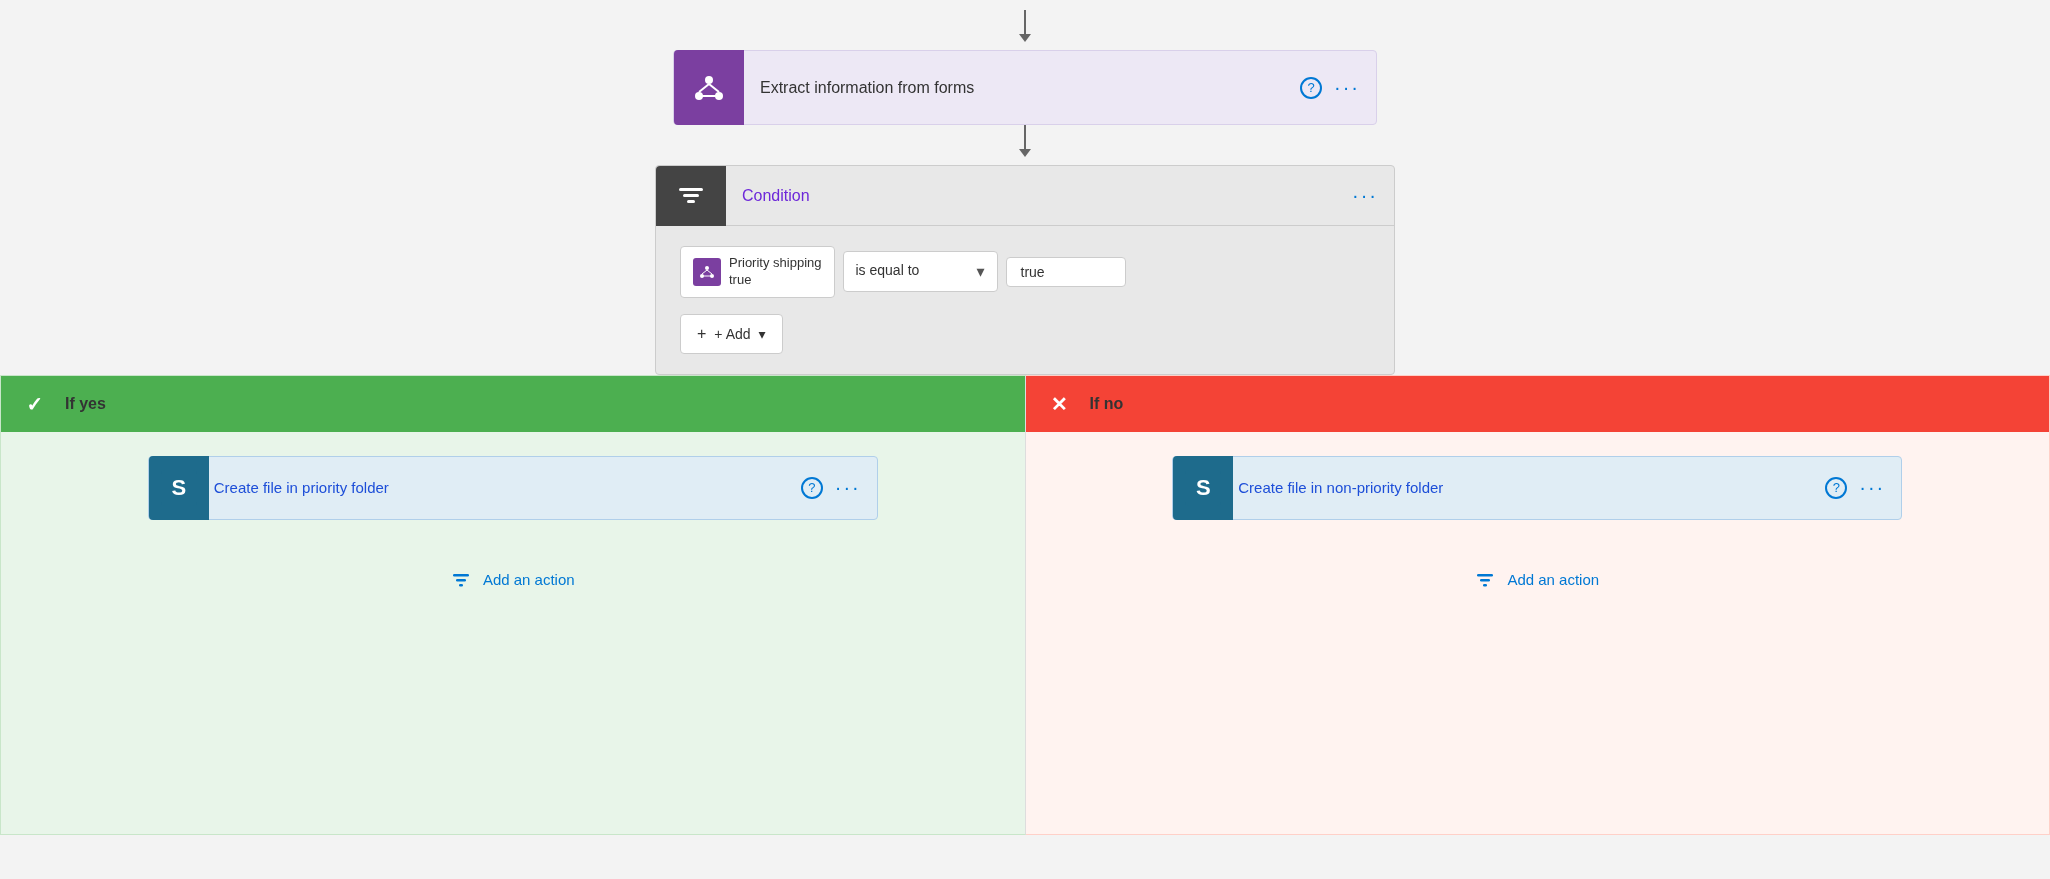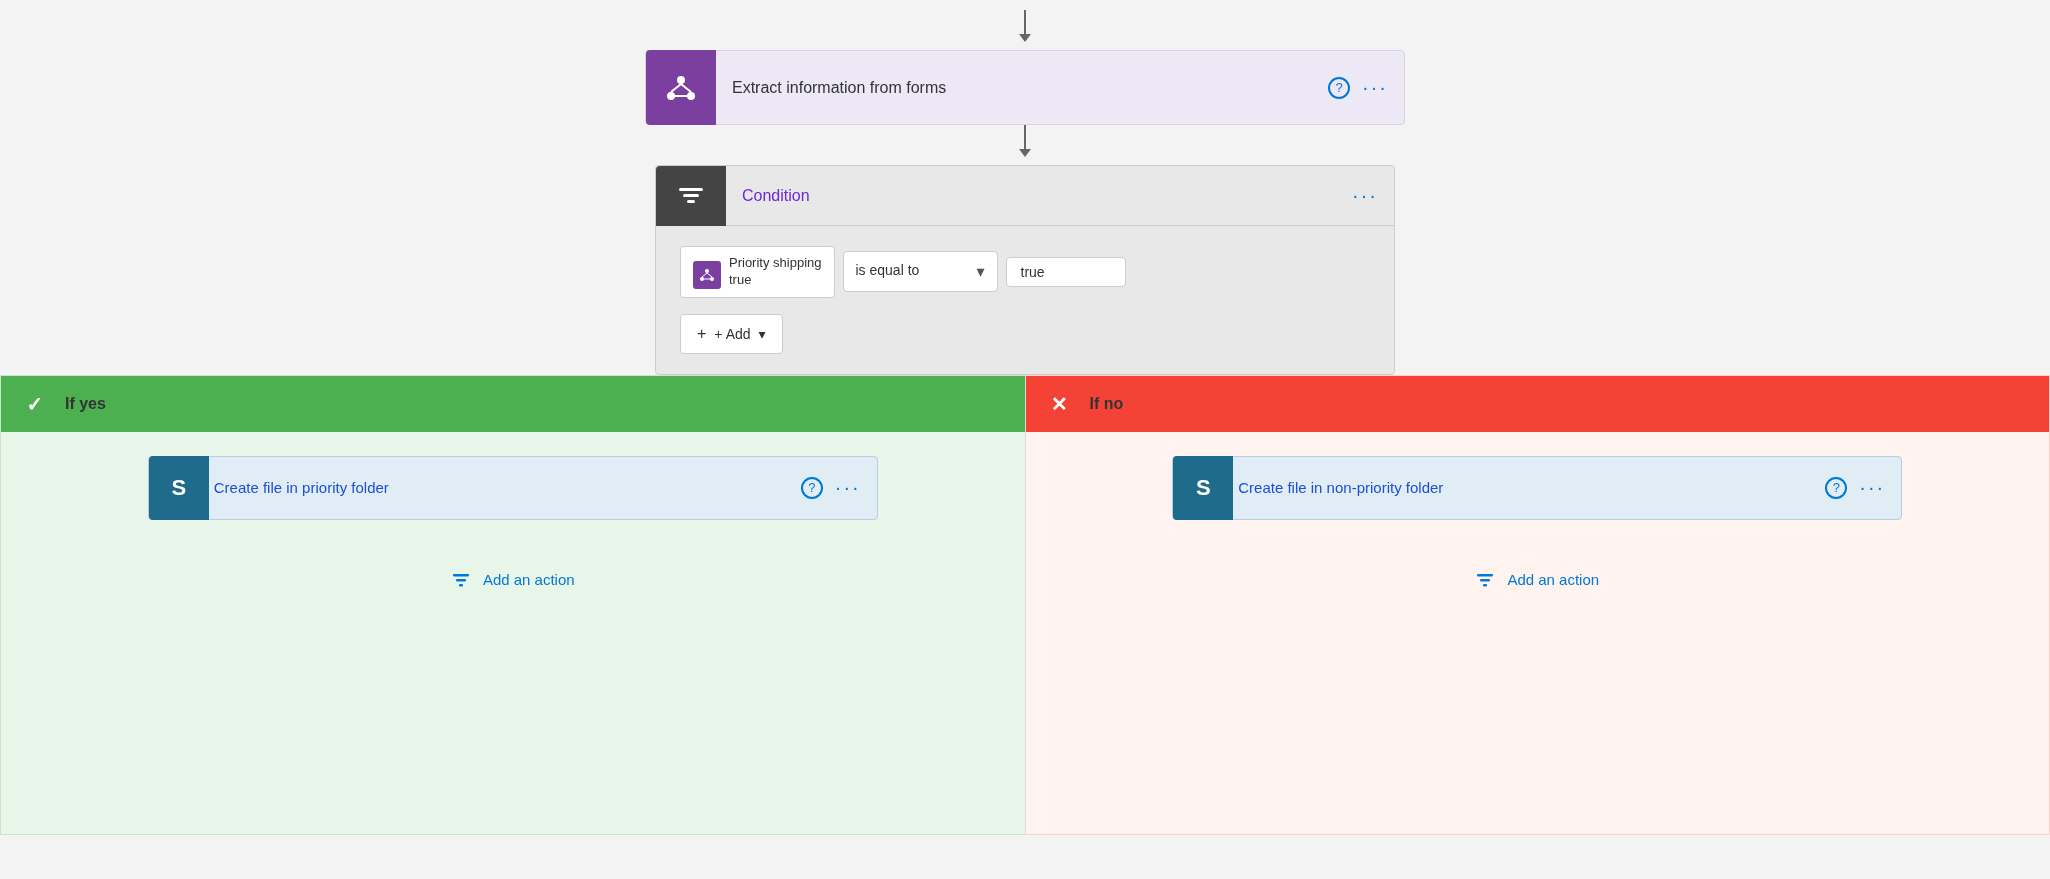--- a/index.html
+++ b/index.html
@@ -29,21 +29,21 @@
     
     .top-section {
       display: flex;
       flex-direction: column;
       align-items: center;
       padding-top: 10px;
     }
 
     
     .extract-block {
-      width: 760px;
+      width: 704px;
       background: #ede8f5;
       border: 1px solid #d9d0ea;
       border-radius: 4px;
       display: flex;
       align-items: center;
       padding: 0;
       height: 75px;
     }
     .extract-icon-wrap {
       width: 70px;
@@ -108,21 +108,21 @@
       align-items: center;
       gap: 8px;
       margin-bottom: 16px;
     }
     .priority-chip {
       background: #fff;
       border: 1px solid #ccc;
       border-radius: 4px;
       padding: 8px 12px;
       display: flex;
-      align-items: flex-end;
+      align-items: center;
       gap: 8px;
       min-width: 150px;
     }
     .priority-chip-icon {
       width: 28px;
       height: 28px;
       background: #7b3fa0;
       border-radius: 3px;
       display: flex;
       align-items: center;

